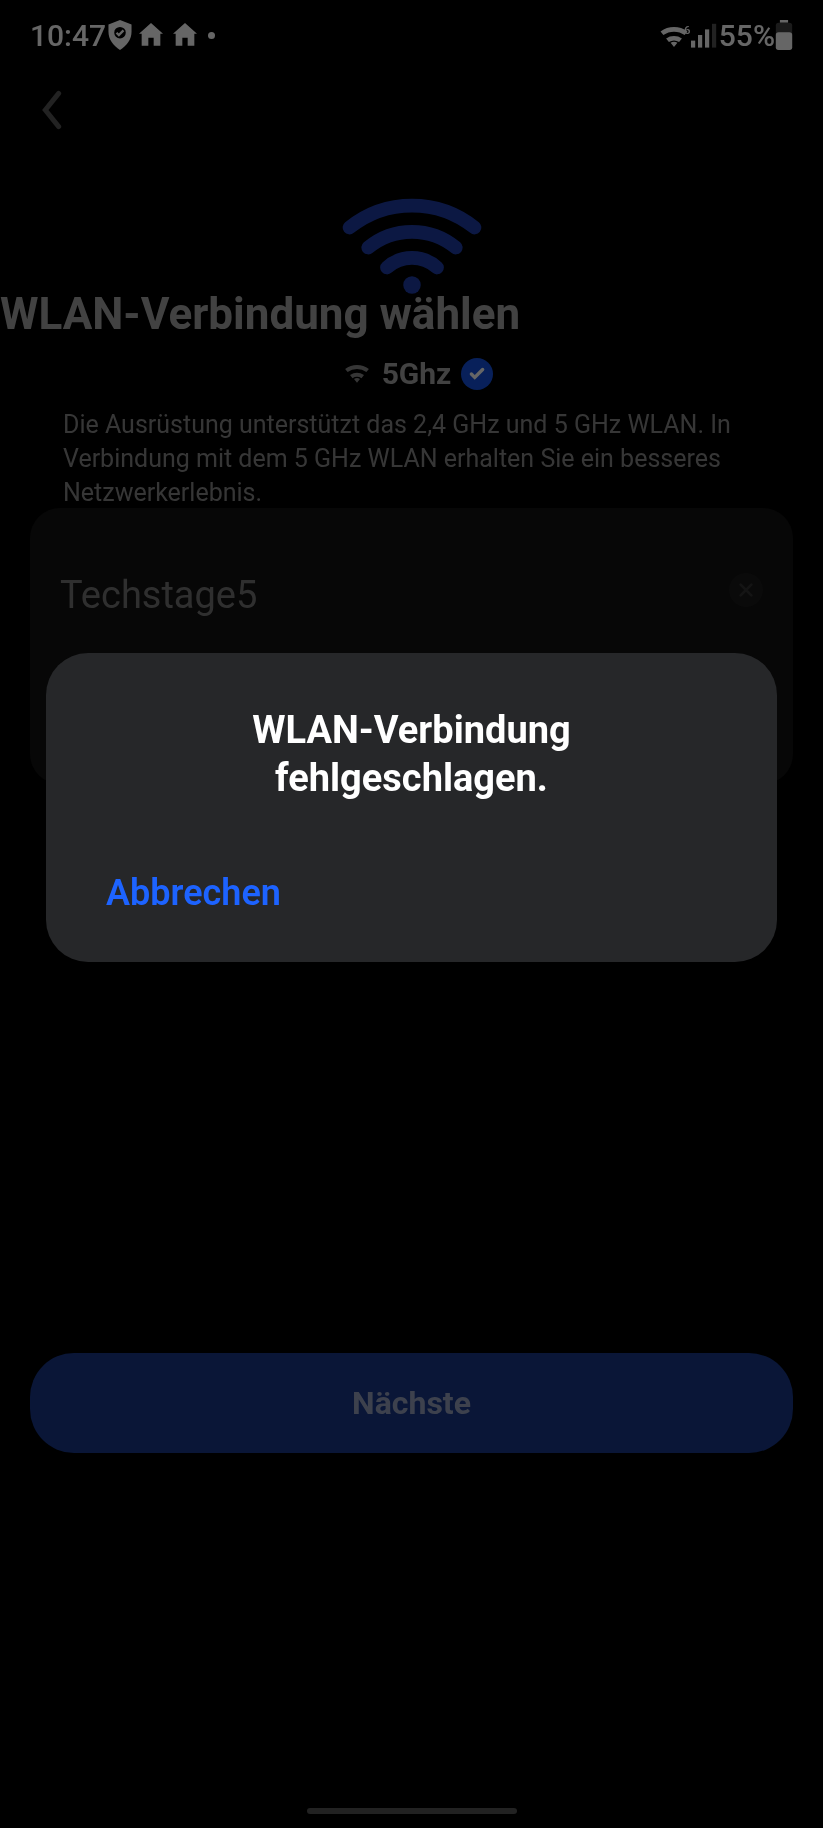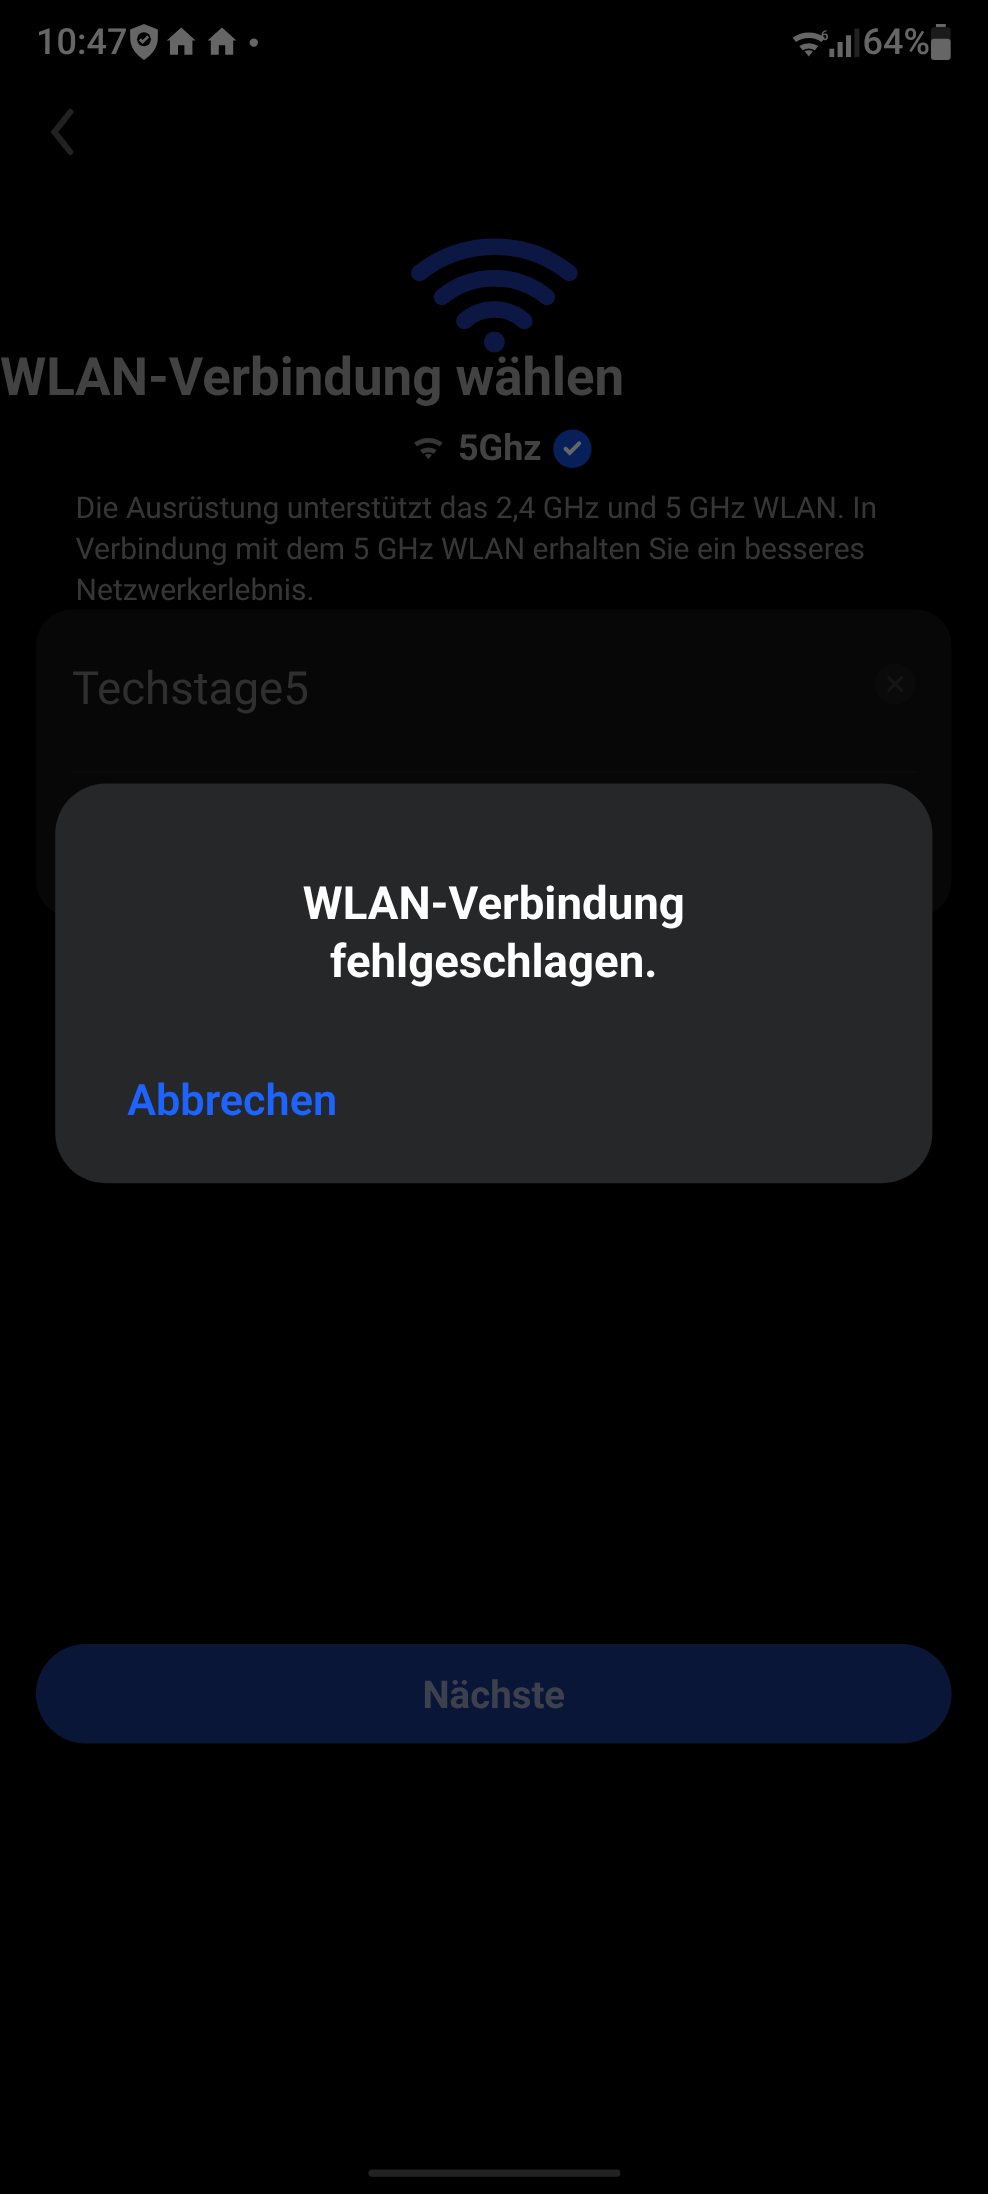--- a/index.html
+++ b/index.html
@@ -61,30 +61,30 @@
     position: absolute; top: 408px; left: 63px; right: 63px;
     font-size: 25px; line-height: 1.35; color:#888;
   }
 
   
   .input-card {
     position: absolute; top: 508px; left: 30px; right: 30px;
     background:#121212; border-radius: 30px;
     padding: 45px 30px 120px 30px;
   }
-  .ssid-row { display:flex; align-items:flex-start; justify-content:space-between; }
+  .ssid-row { display:flex; align-items:flex-start; justify-content:space-between;margin-top:20px; }
   .ssid-text { font-size: 38px; color:#777; }
   .clear-badge { width:34px; height:34px; border-radius:50%; background:#1a1a1a; display:flex; align-items:center; justify-content:center; }
   .clear-badge svg { display:block; }
   .ssid-underline { height:1px; background:#222; margin-top:46px; }
 
   
   .next-btn {
     position: absolute; left: 30px; right: 30px; bottom: 375px;
-    height: 83px; border-radius: 44px;
+    height: 100px; border-radius: 44px;
     background:#19388a;
     display:flex; align-items:center; justify-content:center;
     font-size: 32px; font-weight:700; color:#9aa4c0;
   }
 
   
   .nav-pill {
     position:absolute; bottom: 14px; left:50%; transform:translateX(-50%);
     width: 210px; height: 6px; border-radius: 3px; background:#555;
   }
@@ -95,21 +95,21 @@
   }
 
   
   .modal {
     position:absolute; top: 653px; left: 46px; right: 46px;
     background:#262729; border-radius: 42px;
     padding: 54px 40px 38px 40px;
   }
   .modal-title {
     text-align:center; font-size: 38px; font-weight:700; line-height:1.25;
-    color:#fff; white-space:pre-line;margin-top:24px;
+    color:#fff; white-space:pre-line;
   }
   .modal-actions {
     margin-top: 60px;
     display:flex; justify-content:flex-start;
   }
   .modal-btn { font-size: 36px; color:#1d63ff; font-weight:600; padding:10px 20px; }
   .modal-btn.strong { font-weight:800; }
 </style>
 </head>
 <body>
@@ -144,21 +144,21 @@
         </svg>
     </span>
     <span>
       <svg width="28" height="26" viewBox="0 0 20 18">
           <rect x="0" y="13" width="3" height="5" fill="#fff"></rect>
           <rect x="5" y="9" width="3" height="9" fill="#fff"></rect>
           <rect x="10" y="5" width="3" height="13" fill="#fff"></rect>
           <rect x="15" y="1" width="3" height="17" fill="#555"></rect>
         </svg>
     </span>
-    <span>64%</span>
+    <span>55%</span>
     <span>
       <svg width="18" height="30" viewBox="0 0 12 22">
           <rect x="3" y="0" width="6" height="2" fill="#fff"></rect>
           <rect x="0" y="2" width="12" height="20" rx="2" fill="#444"></rect>
           <rect x="0" y="9" width="12" height="13" rx="2" fill="#fff"></rect>
         </svg>
     </span>
   </div>
 </div>
 

